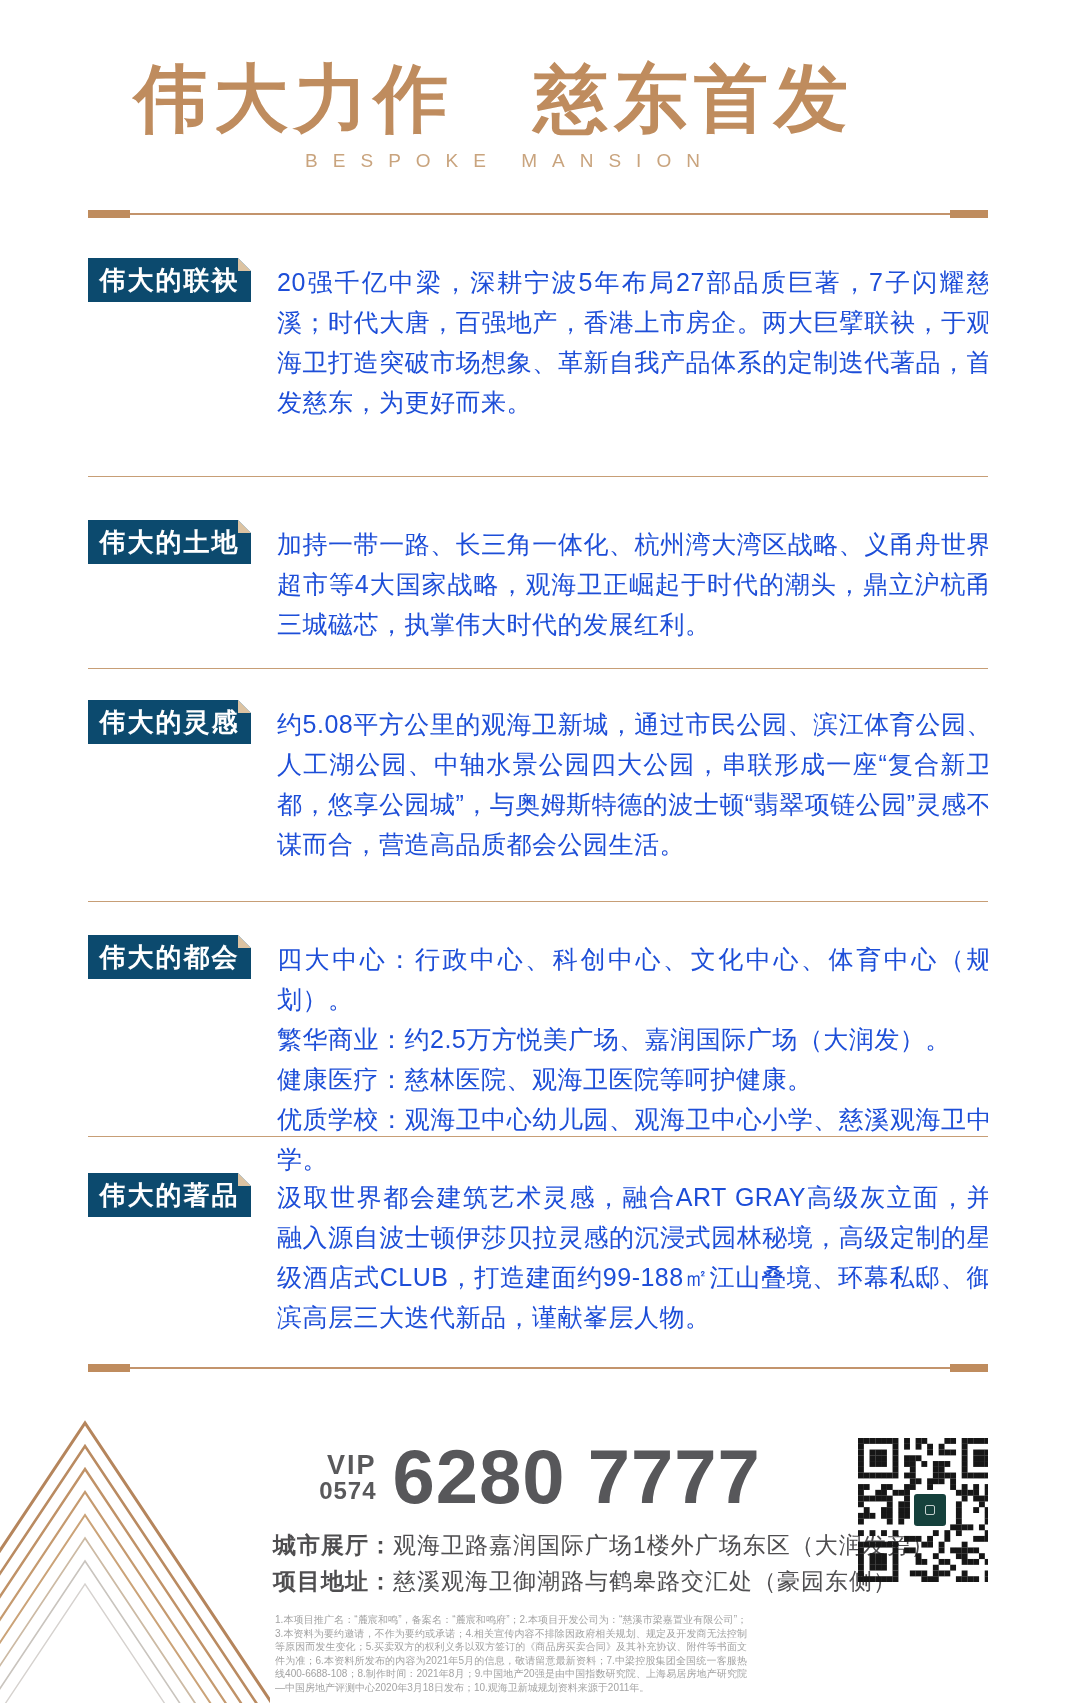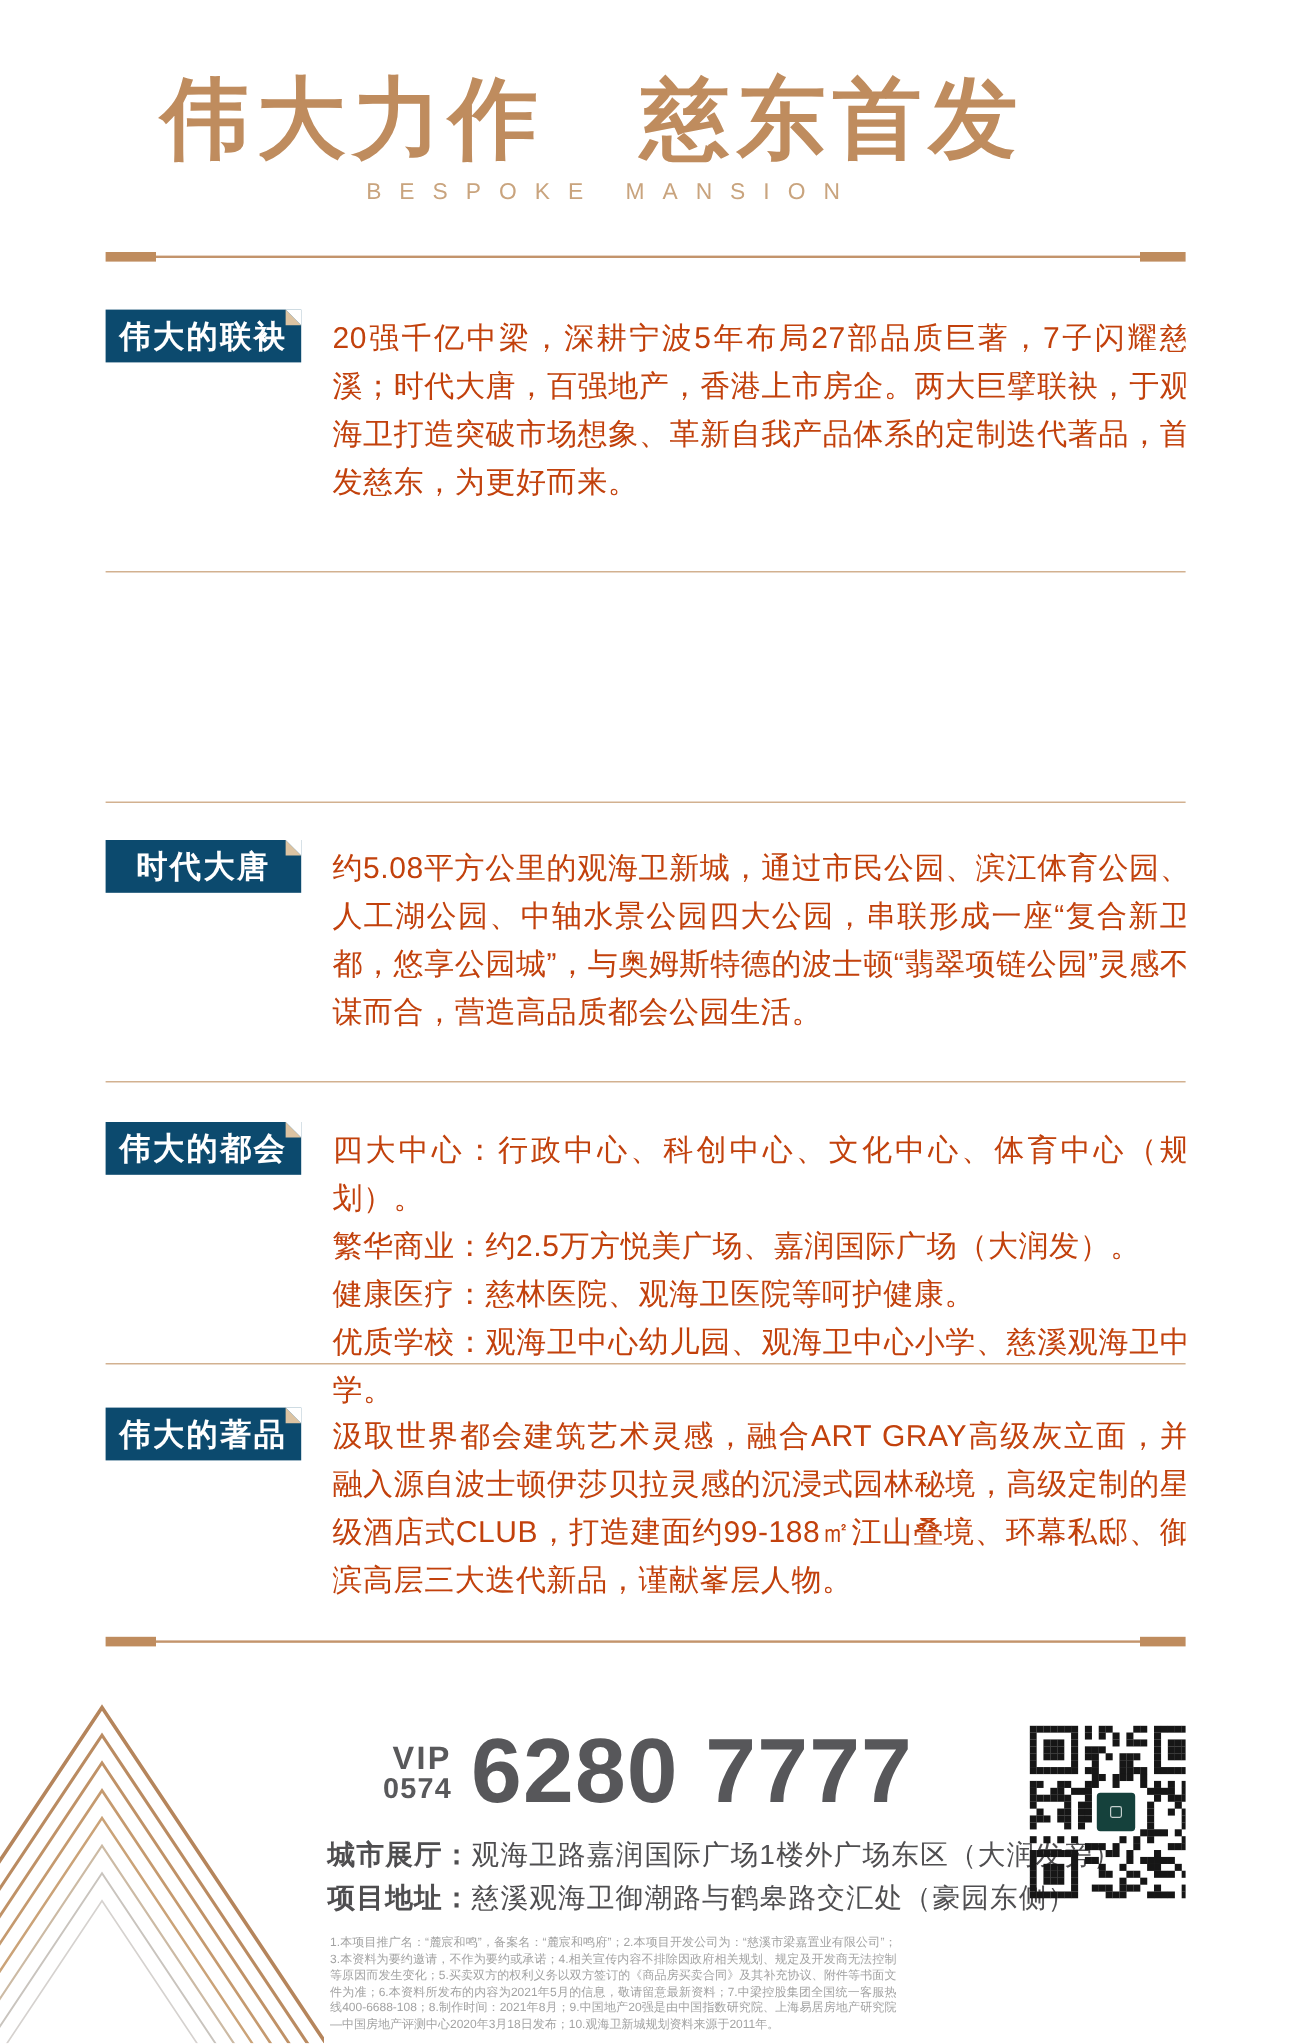--- a/index.html
+++ b/index.html
@@ -29,21 +29,21 @@
     position:relative; flex:0 0 163px; height:44px; background:#0c4a6e;
     color:#ffffff; font-size:26px; font-weight:700; letter-spacing:2px;
     display:flex; align-items:center; justify-content:center;
   }
   .fold-shade { position:absolute; top:0; right:0; width:0; height:0;
     border-bottom:13px solid #dcc3a2; border-right:13px solid transparent; }
   .fold-cut { position:absolute; top:0; right:0; width:0; height:0;
     border-top:13px solid #ffffff; border-left:13px solid transparent; }
   .sec-body {
     margin-left:26px; margin-top:4px; flex:1;
-    font-size:25px; line-height:40px; color:#c2410c; letter-spacing:0.5px; text-align:justify;
+    font-size:25px; line-height:40px; color:#1d4ed8; letter-spacing:0.5px; text-align:justify;
   }
   .sec-body p { margin:0; }
   .thin-divider { position:absolute; left:88px; width:904px; border-top:1.5px solid #c79e76; }
   
   .chevrons { position:absolute; left:0; top:1395px; width:270px; height:308px; }
   .phone-row {
     position:absolute; top:1446px; left:0; width:1080px;
     display:flex; justify-content:center; align-items:flex-start;
   }
   .vip-stack { text-align:right; color:#59595b; margin-right:16px; margin-top:6px; }
@@ -83,25 +83,33 @@
   <div class="section" style="top:258px">
     <div class="sec-label">
       <span>伟大的联袂</span>
       <span class="fold-shade"></span>
       <span class="fold-cut"></span>
     </div>
     <div class="sec-body">20强千亿中梁，深耕宁波5年布局27部品质巨著，7子闪耀慈溪；时代大唐，百强地产，香港上市房企。两大巨擘联袂，于观海卫打造突破市场想象、革新自我产品体系的定制迭代著品，首发慈东，为更好而来。</div>
   </div>
   <div class="thin-divider" style="top:476px"></div>
 
+  <div class="section" style="top:520px">
+    <div class="sec-label">
+      <span>伟大的土地</span>
+      <span class="fold-shade"></span>
+      <span class="fold-cut"></span>
+    </div>
+    <div class="sec-body">加持一带一路、长三角一体化、杭州湾大湾区战略、义甬舟世界超市等4大国家战略，观海卫正崛起于时代的潮头，鼎立沪杭甬三城磁芯，执掌伟大时代的发展红利。</div>
+  </div>
   <div class="thin-divider" style="top:668px"></div>
 
   <div class="section" style="top:700px">
     <div class="sec-label">
-      <span>时代大唐</span>
+      <span>伟大的灵感</span>
       <span class="fold-shade"></span>
       <span class="fold-cut"></span>
     </div>
     <div class="sec-body">约5.08平方公里的观海卫新城，通过市民公园、滨江体育公园、人工湖公园、中轴水景公园四大公园，串联形成一座“复合新卫都，悠享公园城”，与奥姆斯特德的波士顿“翡翠项链公园”灵感不谋而合，营造高品质都会公园生活。</div>
   </div>
   <div class="thin-divider" style="top:901px"></div>
 
   <div class="section" style="top:935px">
     <div class="sec-label">
       <span>伟大的都会</span>

